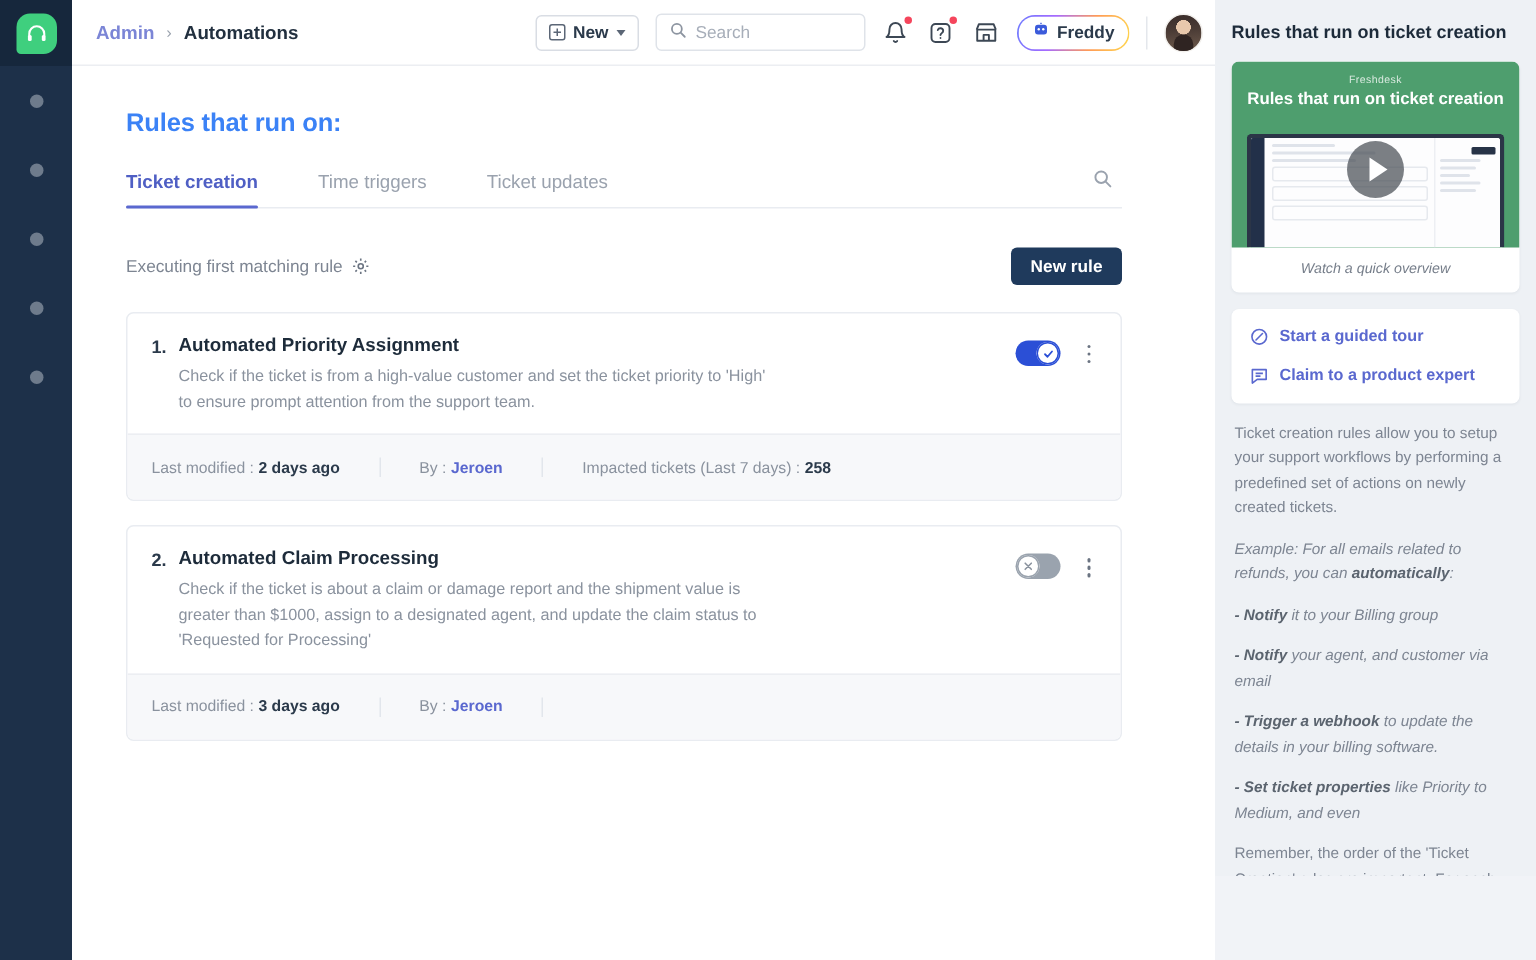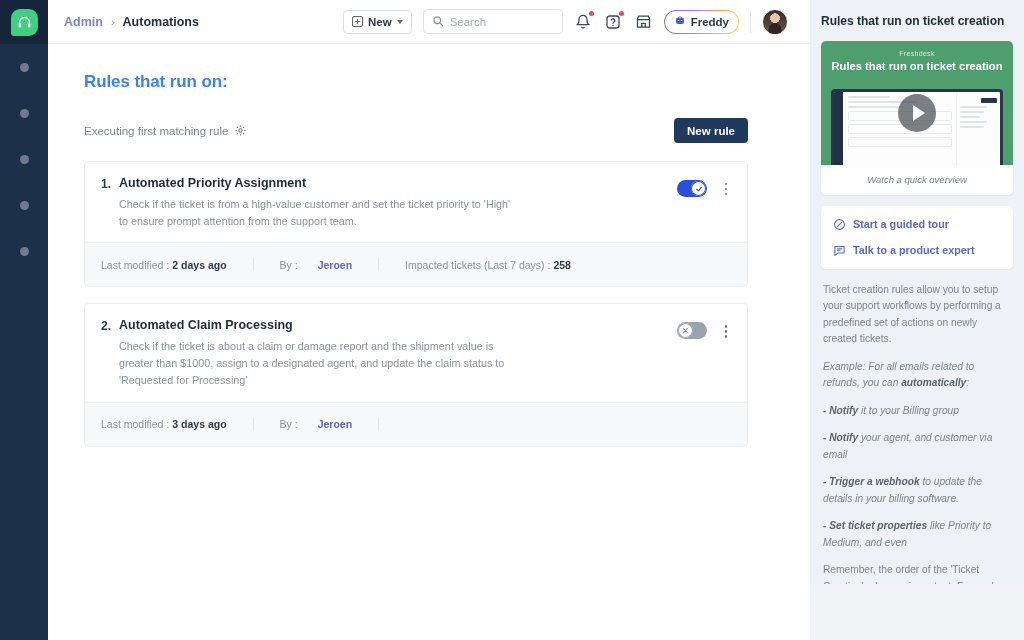--- a/index.html
+++ b/index.html
@@ -32,21 +32,21 @@
     background: #6e7b8c; margin: 0 0 37px 0;
   }
   .rail-dot:first-child { margin-top: 5px; }
 
   
   .center-col { flex: 1 1 auto; display: flex; flex-direction: column; min-width: 0; background:#f1f3f7; }
 
   .topbar {
     height: 44px; background: #ffffff;
     display: flex; align-items: center;
-    padding: 0 22px 0 16px;
+    padding: 0 8px 0 16px;
     border-bottom: 1px solid #eceef2;
     position: relative; z-index: 4;
   }
   .breadcrumb { display: flex; align-items: center; gap: 8px; font-size: 12.5px; }
   .bc-link { color: #7b85d6; font-weight: 600; cursor:pointer; }
   .bc-sep { color: #9aa2ae; font-size: 11px; }
   .bc-current { color: #22303f; font-weight: 700; }
 
   .topbar-right { margin-left: auto; display: flex; align-items: center; gap: 11px; }
 
@@ -167,21 +167,21 @@
   .kebab { width: 14px; height: 18px; display:flex; flex-direction:column; align-items:center; justify-content:center; gap:2.5px; cursor:pointer; }
   .kebab span { width: 2.6px; height: 2.6px; border-radius: 50%; background: #6b7482; display:block; }
 
   .rule-foot {
     background: #f7f8fa; border-top: 1px solid #eceef2;
     display: flex; align-items: center; height: 44px; padding: 0 16px;
     font-size: 10.5px; color: #8a929e; text-align: right;
   }
   .foot-cell { display: flex; align-items: center; gap: 3px; }
   .foot-cell b { color: #2b3a4b; font-weight: 700; }
-  .foot-cell .acct { color: #5a68cf; font-weight: 600; margin-left: 17px; }
+  .foot-cell .acct { color: #5a68cf; font-weight: 600; }
   .foot-sep { width: 1px; height: 13px; background: #e2e6ec; margin: 0 26px; }
 
   
   .right-panel {
     width: 214px; flex: 0 0 214px; height: 584px;
     background: #eef1f5; padding: 14px 11px 0 11px; overflow: hidden;
     position: relative;
   }
   .rp-title { font-size: 12px; font-weight: 700; color: #1d2b3a; line-height:1.3; margin-bottom: 11px; }
 
@@ -315,20 +315,37 @@
         <div class="divider-v"></div>
         <div class="avatar"></div>
       </div>
     </div>
 
     <div class="main">
       <div class="main-inner">
 
         <div class="page-title">Rules that run on:</div>
 
+        <div class="tabs">
+          <div class="tab active">
+            <span>Ticket creation</span>
+          </div>
+          <div class="tab">
+            <span>Time triggers</span>
+          </div>
+          <div class="tab">
+            <span>Ticket updates</span>
+          </div>
+          <div class="tabs-search">
+            <svg width="14" height="14" viewBox="0 0 24 24" fill="none" stroke="#9aa2ae" stroke-width="2.2" stroke-linecap="round">
+              <circle cx="10.5" cy="10.5" r="6.6"></circle>
+                <path d="M15.6 15.6 21 21"></path>
+            </svg>
+          </div>
+        </div>
 
         <div class="subbar">
           <span class="subbar-text">Executing first matching rule</span>
           <span class="gear">
             <svg width="13" height="13" viewBox="0 0 24 24" fill="none" stroke="#6b7482" stroke-width="2">
               <circle cx="12" cy="12" r="3.1"></circle>
               <path d="M12 2.6v2.6M12 18.8v2.6M21.4 12h-2.6M5.2 12H2.6M18.6 5.4l-1.8 1.8M7.2 16.8l-1.8 1.8M18.6 18.6l-1.8-1.8M7.2 7.2 5.4 5.4"></path>
             </svg>
           </span>
           <button class="btn-newrule">New rule</button>
@@ -460,21 +477,21 @@
         </span>
         <span>Start a guided tour</span>
       </div>
       <div class="rp-link">
         <span>
           <svg width="13" height="13" viewBox="0 0 24 24" fill="none" stroke="#5a68cf" stroke-width="2" stroke-linejoin="round">
             <path d="M3.5 4.5h17v12h-11l-6 4.5z"></path>
               <path d="M7.5 9h9M7.5 12.5h6"></path>
           </svg>
         </span>
-        <span>Talk to a product expert</span>
+        <span>Claim to a product expert</span>
       </div>
     </div>
 
     <div class="rp-text">
       <div class="rp-p">Ticket creation rules allow you to setup your support workflows by performing a predefined set of actions on newly created tickets.</div>
       <div class="rp-p it">
         <span>Example: For all emails related to refunds, you can <b>automatically</b>:</span>
       </div>
       <div class="rp-p it"><b>- Notify</b> it to your Billing group</div>
       <div class="rp-p it"><b>- Notify</b> your agent, and customer via email</div>

